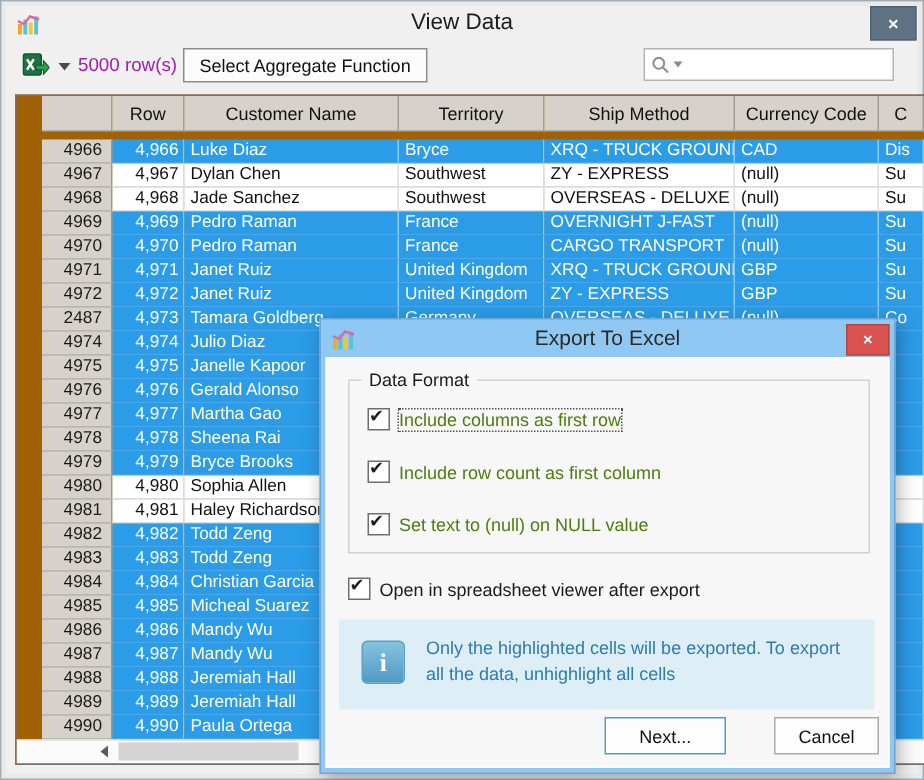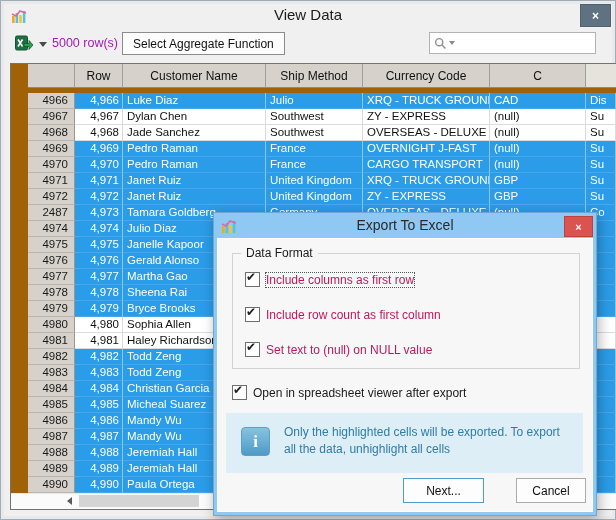--- a/index.html
+++ b/index.html
@@ -63,21 +63,21 @@
   .dlg-title-text{position:absolute;left:0;right:0;top:4px;text-align:center;font-size:14px;color:#2a2a2a;}
   .dlg-close{position:absolute;right:3px;top:3px;width:27px;height:19px;background:#d9534f;border:1px solid #bc423e;
     color:#fff;font-size:11px;font-weight:bold;display:flex;align-items:center;justify-content:center;cursor:pointer;}
   .dlg-body{position:absolute;left:3px;right:3px;top:25px;bottom:3px;background:#f7f7f7;border:1px solid #ffffff;}
   .groupbox{position:absolute;left:14px;right:12px;top:14px;height:114px;border:1px solid #d2d2d2;}
   .group-label{position:absolute;top:-8px;left:8px;background:#f7f7f7;padding:0 5px;font-size:12px;color:#1a1a1a;}
   .checks{position:absolute;left:12px;top:18px;right:6px;}
   .check-item{display:flex;align-items:center;margin-bottom:20px;height:15px;}
   .chk{width:13px;height:13px;background:#fff;border:1px solid #6e6e6e;position:relative;flex:none;cursor:pointer;}
   .chk::after{content:"\2714";position:absolute;left:0px;top:-3px;font-size:12px;color:#1c1c1c;}
-  .check-item label{font-size:12px;color:#be185d;margin-left:6px;white-space:nowrap;cursor:pointer;}
+  .check-item label{font-size:12px;color:#4d7c0f;margin-left:6px;white-space:nowrap;cursor:pointer;}
   .check-item.focused label{outline:1px dotted #555;}
   .open-check{position:absolute;left:14px;top:146px;display:flex;align-items:center;}
   .open-check label{font-size:12px;color:#1a1a1a;margin-left:6px;cursor:pointer;}
   .infopanel{position:absolute;left:8px;right:9px;top:174px;height:60px;background:#ddeef6;
     display:flex;align-items:flex-start;padding:0;}
   .info-icon{width:27px;height:27px;margin:14px 14px 0 15px;flex:none;border-radius:4px;
     background:linear-gradient(#86c3de,#4f9ac6);border:1px solid #5d9fc7;color:#fff;
     font-family:"Liberation Serif","DejaVu Serif",serif;font-weight:bold;font-size:17px;
     display:flex;align-items:center;justify-content:center;}
   .info-text{font-size:12px;color:#2e7ca8;line-height:17px;margin-top:11px;padding-right:14px;}
@@ -120,40 +120,41 @@
       <span class="search-caret"></span>
       <input value="" placeholder="" style="">
     </div>
   </div>
 
   <div class="tablewrap">
     <div class="thead">
       <div class="hcell"></div>
       <div class="hcell">Row</div>
       <div class="hcell">Customer Name</div>
+      <div class="hcell">Territory</div>
       <div class="hcell">Ship Method</div>
       <div class="hcell">Currency Code</div>
       <div class="hcell">C</div>
       <div class="hcell corner"></div>
     </div>
     <div class="tbody">
         <div class="row sel partial">
     
     
     
     
     
     
     
   </div>
         <div class="row sel">
     <div class="cell gutter">4966</div>
     <div class="cell c-row">4,966</div>
     <div class="cell">Luke Diaz</div>
-    <div class="cell">Julio</div>
+    <div class="cell">Bryce</div>
     <div class="cell">XRQ - TRUCK GROUND</div>
     <div class="cell">CAD</div>
     <div class="cell last">Dis</div>
   </div>
         <div class="row">
     <div class="cell gutter">4967</div>
     <div class="cell c-row">4,967</div>
     <div class="cell">Dylan Chen</div>
     <div class="cell">Southwest</div>
     <div class="cell">ZY - EXPRESS</div>

